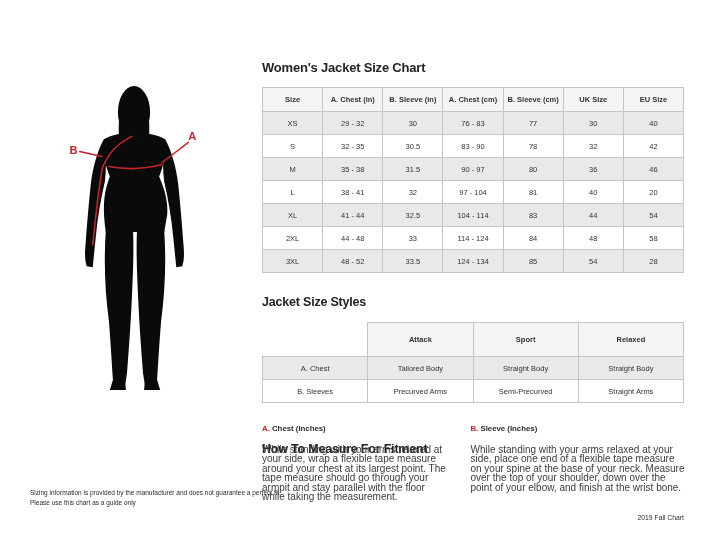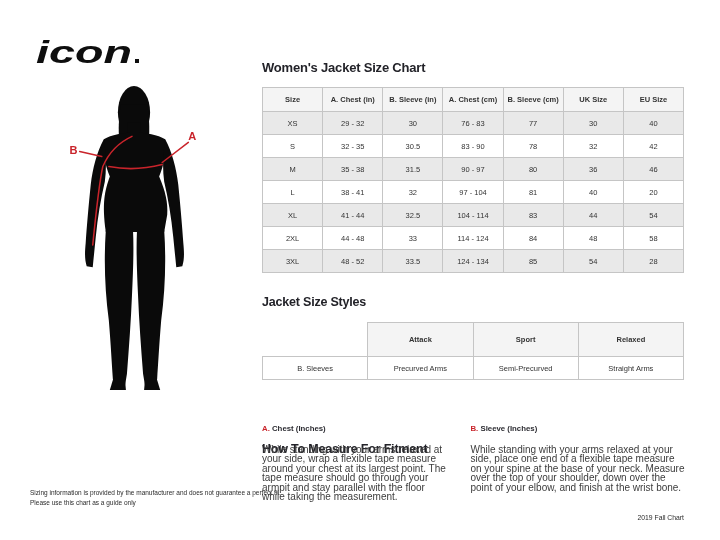--- a/index.html
+++ b/index.html
@@ -46,26 +46,20 @@
   .mbody { font-size:10px; line-height:9.4px; color:#3c3c3c; margin-top:12px; }
   
   .disclaimer { position:absolute; left:30px; top:488px; font-size:6.5px; line-height:9.5px; color:#2b2b2b; }
   .version { position:absolute; right:36px; top:514px; font-size:6.8px; color:#2b2b2b; }
 </style>
 </head>
 <body>
 
 <div class="page">
 
-  <div class="logo">
-    <svg width="118" height="36" viewBox="0 0 118 36">
-      <text x="4" y="29" font-family="Liberation Sans, sans-serif" font-size="31" font-weight="bold" font-style="italic" fill="#0e0e0e" textLength="96" lengthAdjust="spacingAndGlyphs">icon</text>
-      <rect x="103" y="25" width="4" height="4" fill="#0e0e0e"></rect>
-    </svg>
-  </div>
 
   <div class="figure">
     <svg viewBox="0 0 130 310" width="132" height="312">
       <g fill="#0a0a0a">
         <ellipse cx="65" cy="28" rx="16" ry="26"></ellipse>
         <ellipse cx="65" cy="48" rx="14" ry="18"></ellipse>
         <path d="M52,20 C48,45 50,60 54,70 L76,70 C80,60 82,45 78,20 Z"></path>
         <rect x="59" y="38" width="12" height="14"></rect>
         <path d="M35,55 C50,46 81,46 96,55 C97,68 95,80 90,92 C96,106 99,118 98,130 L95,147 L37,147 C33,118 36,106 41,92 C36,80 34,68 35,55 Z"></path>
         <path d="M35,55 C28,68 24,84 22,100 C20,120 18,142 17,158 C16,168 16,175 18,181 L24,182 C25,172 26,162 27,152 C29,132 32,114 36,97 C38,83 37,68 35,55 Z"></path>
@@ -170,20 +164,26 @@
   <table class="t2">
     <thead>
         <tr>
           <th class="blank"></th>
           <th>Attack</th>
           <th>Sport</th>
           <th>Relaxed</th>
         </tr>
       </thead>
     <tbody>
+        <tr class="shade">
+          <td>A. Chest</td>
+          <td>Tailored Body</td>
+          <td>Straight Body</td>
+          <td>Straight Body</td>
+        </tr>
         <tr class="plain">
           <td>B. Sleeves</td>
           <td>Precurved Arms</td>
           <td>Semi-Precurved</td>
           <td>Straight Arms</td>
         </tr>
       </tbody>
   </table>
 
   <div class="h3">How To Measure For Fitment</div>

